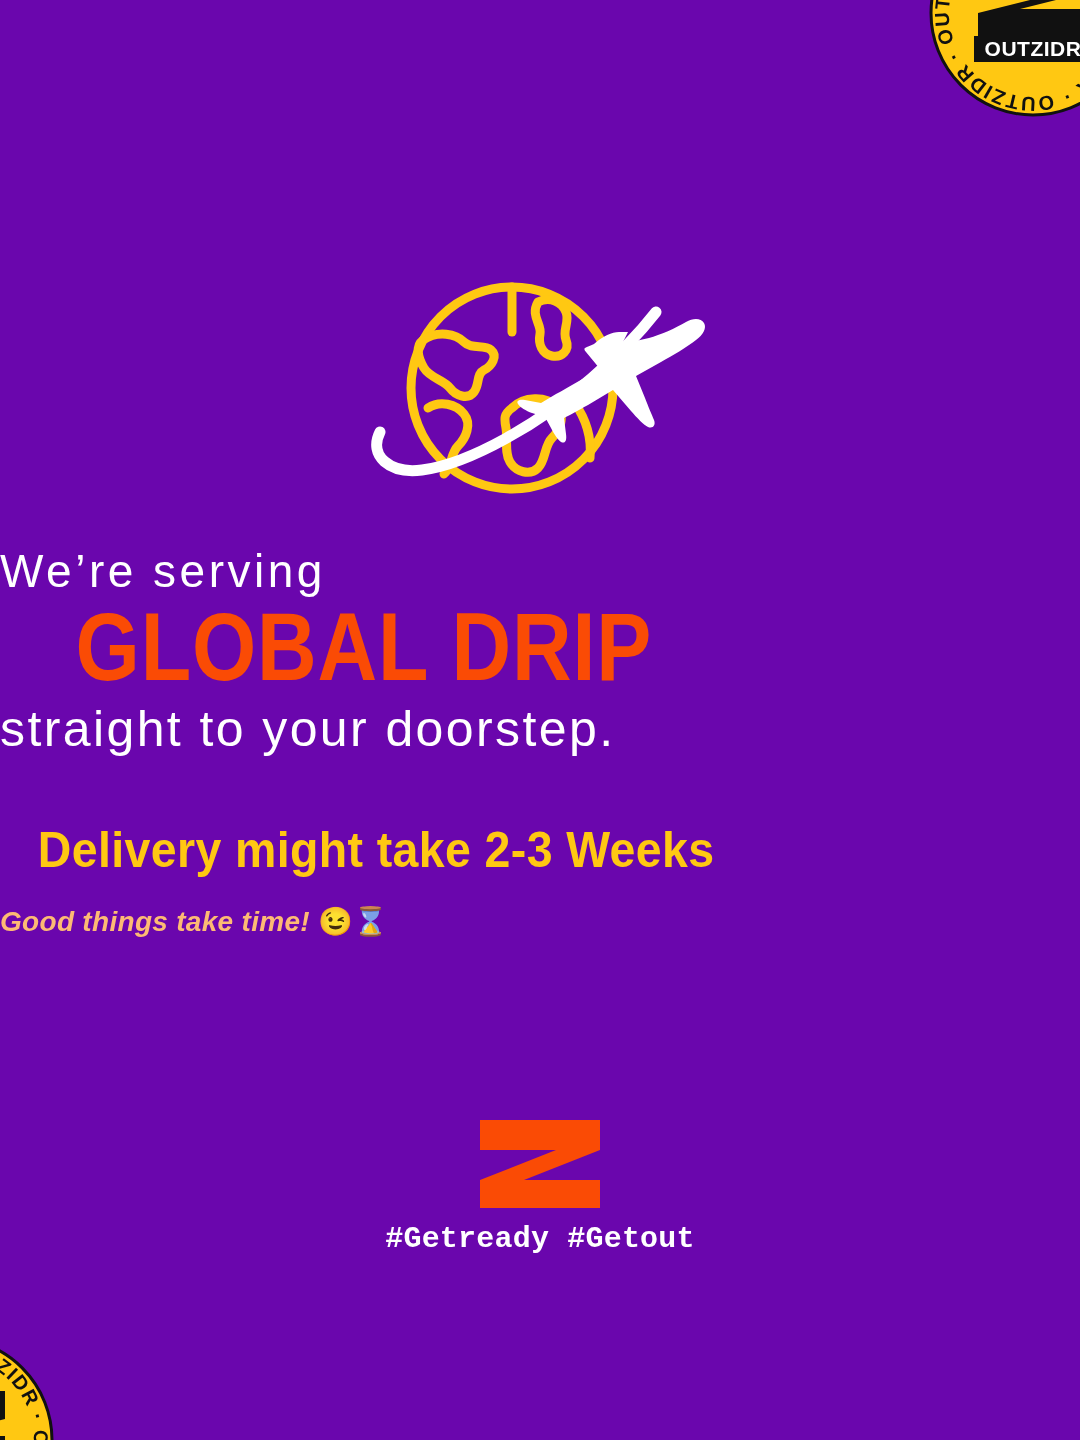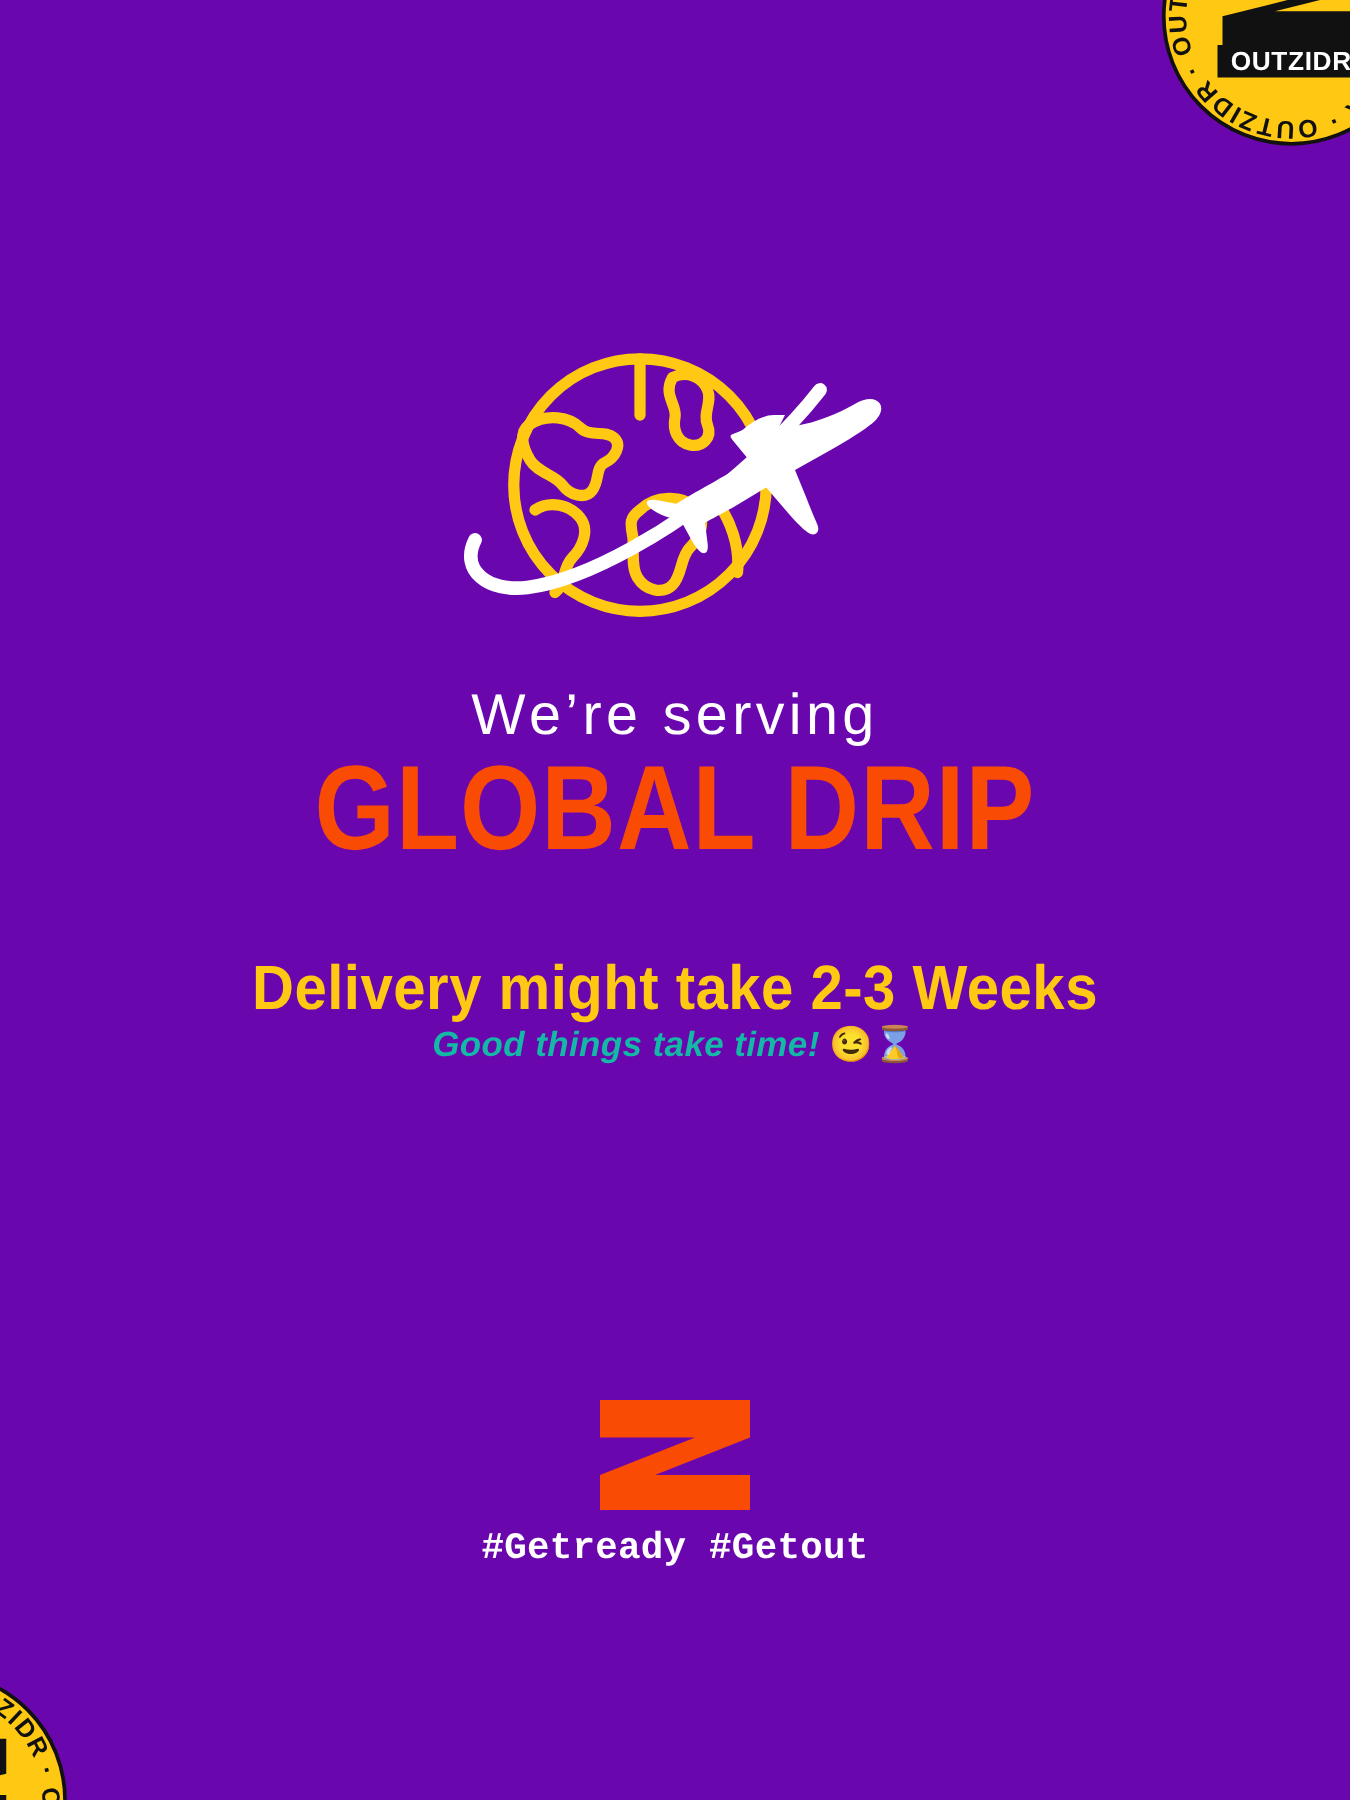--- a/index.html
+++ b/index.html
@@ -42,21 +42,20 @@
     height: 232px;
   }
   .globe-wrap svg { display: block; width: 100%; height: 100%; }
 
   
   .copy {
     position: absolute;
     left: 0;
     right: 0;
     top: 548px;
-    text-align: center;
   }
   .line-serving {
     font-size: 46px;
     font-weight: 300;
     color: #ffffff;
     letter-spacing: 3.5px;
     line-height: 1.0;
     margin: 0 0 6px 0;
     white-space: nowrap;
   }
@@ -85,25 +84,25 @@
     font-size: 50px;
     font-weight: 700;
     color: #ffc812;
     letter-spacing: 0.4px;
     line-height: 1.05;
     white-space: nowrap;
     transform: scaleX(0.93);
     transform-origin: center;
   }
   .line-goodthings {
-    margin: 2px 0 0 0;
+    margin: 28px 0 0 0;
     font-size: 28px;
     font-weight: 700;
     font-style: italic;
-    color: #14b8a6;
+    color: #fdba74;
     letter-spacing: 0.3px;
     white-space: nowrap;
   }
   .emoji { font-style: normal; font-weight: 400; }
 
   
   .footer {
     position: absolute;
     left: 0;
     right: 0;
@@ -184,20 +183,21 @@
                  C156,119 159,117 165,118 L181,121 L196,112
                  C202,109 210,104 219,99 L240,87 L226,70
                  C222,65 226,66 234,62 Z"></path>
       </g>
     </svg>
   </div>
 
   <div class="copy">
     <p class="line-serving">We’re serving</p>
     <p class="line-headline">GLOBAL DRIP</p>
+    <p class="line-doorstep">straight to your doorstep.</p>
     <p class="line-delivery">Delivery might take 2-3 Weeks</p>
     <p class="line-goodthings">
       <span>Good things take time!</span>
       <span class="emoji">😉⌛</span>
     </p>
   </div>
 
   <div class="footer">
     <div class="zmark">
       <svg viewBox="0 0 124 92" xmlns="http://www.w3.org/2000/svg">

